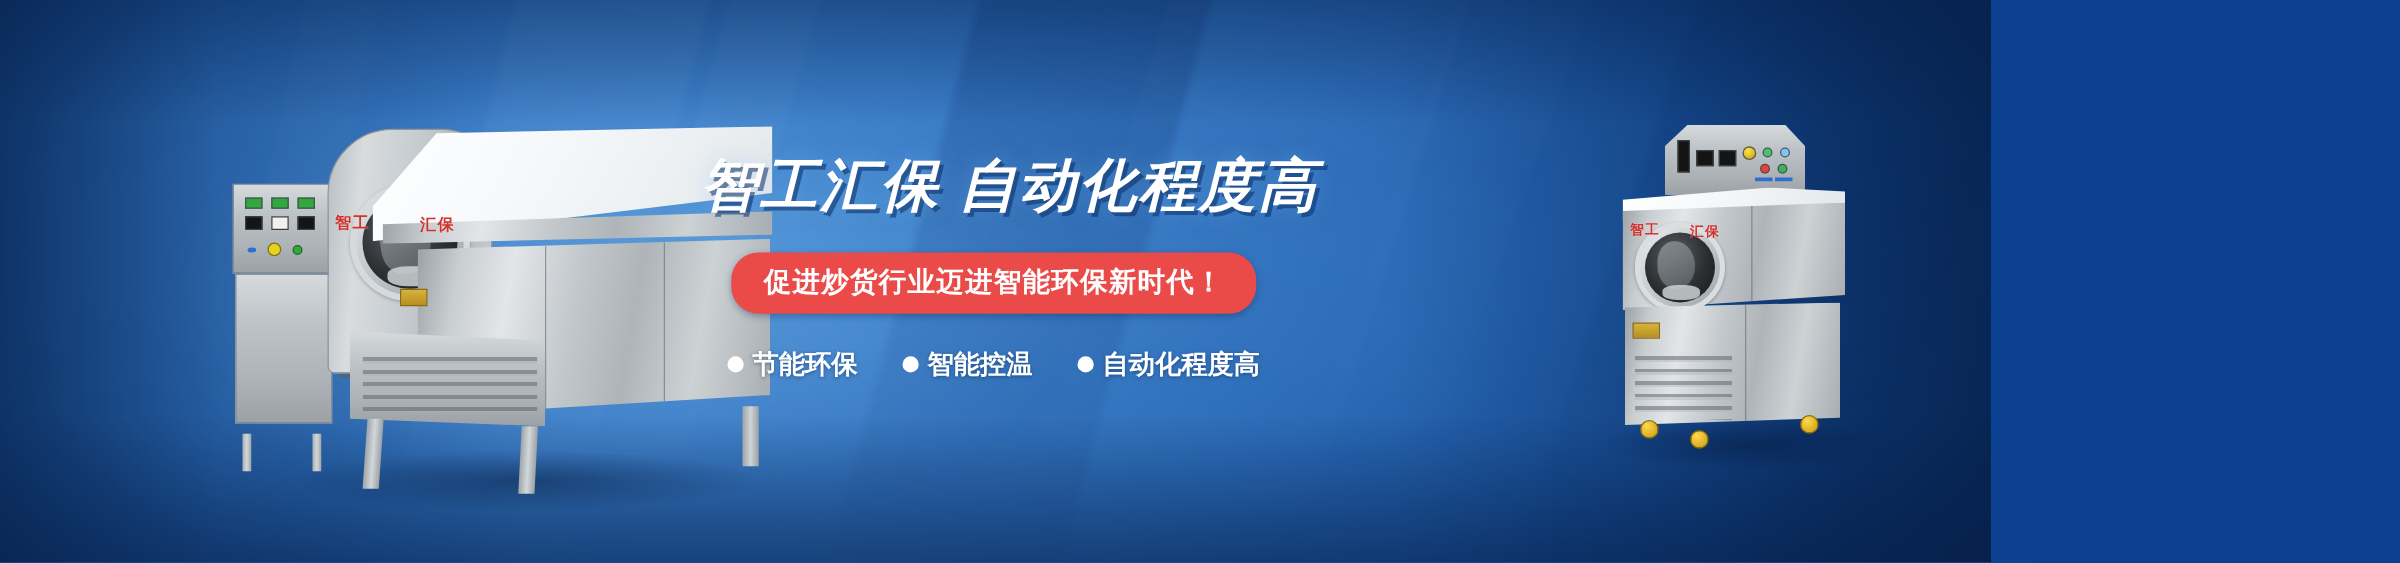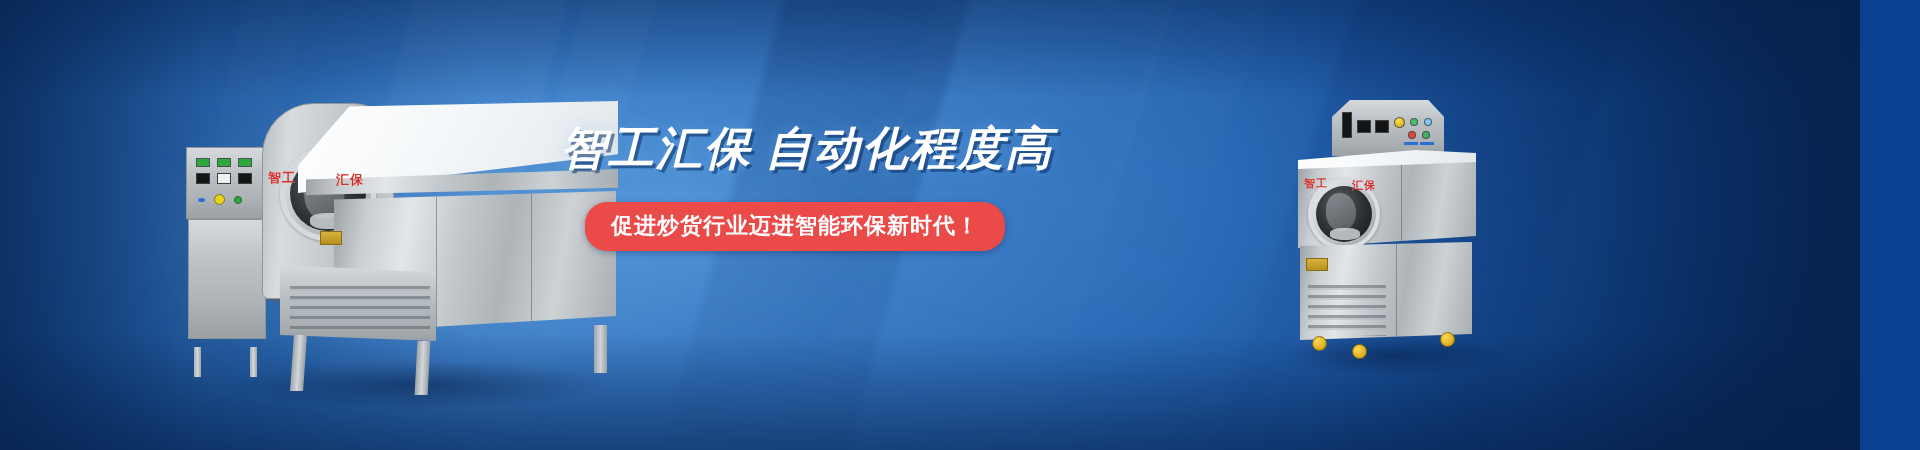--- a/index.html
+++ b/index.html
@@ -1,22 +1,22 @@
 <!DOCTYPE html>
 <html><head>
 <meta charset="utf-8">
 <style>
   html,body{margin:0;padding:0;background:#0b3f8f;}
   *{box-sizing:border-box;}
 
   #banner{
     position:relative;
-    width:1860px;height:450px;
+    width:1593px;height:450px;
     overflow:hidden;
-    font-family:Liberation Serif, serif;
+    font-family:Liberation Sans, sans-serif;
     background:#1558a8;
   }
 
   
   .bg-base{
     position:absolute;inset:0;
     background:
       radial-gradient(ellipse 1150px 560px at 36% 44%, #4a8fd4 0%, #3a7cc6 26%, #2a6ab6 48%, #1a529c 70%, #103f80 86%, #0a3068 100%);
   }
   .bg-vignette{
@@ -289,16 +289,30 @@
   </div>
 
   <div id="text-block">
 
     <div id="headline">智工汇保 自动化程度高</div>
 
     <div id="tagline-wrap">
       <div id="tagline">促进炒货行业迈进智能环保新时代！</div>
     </div>
 
+    <div id="features">
+      <div class="feature">
+        <span class="bullet"></span>
+        <span>节能环保</span>
+      </div>
+      <div class="feature">
+        <span class="bullet"></span>
+        <span>智能控温</span>
+      </div>
+      <div class="feature">
+        <span class="bullet"></span>
+        <span>自动化程度高</span>
+      </div>
+    </div>
 
   </div>
 
 </div>
 
 </body></html>

